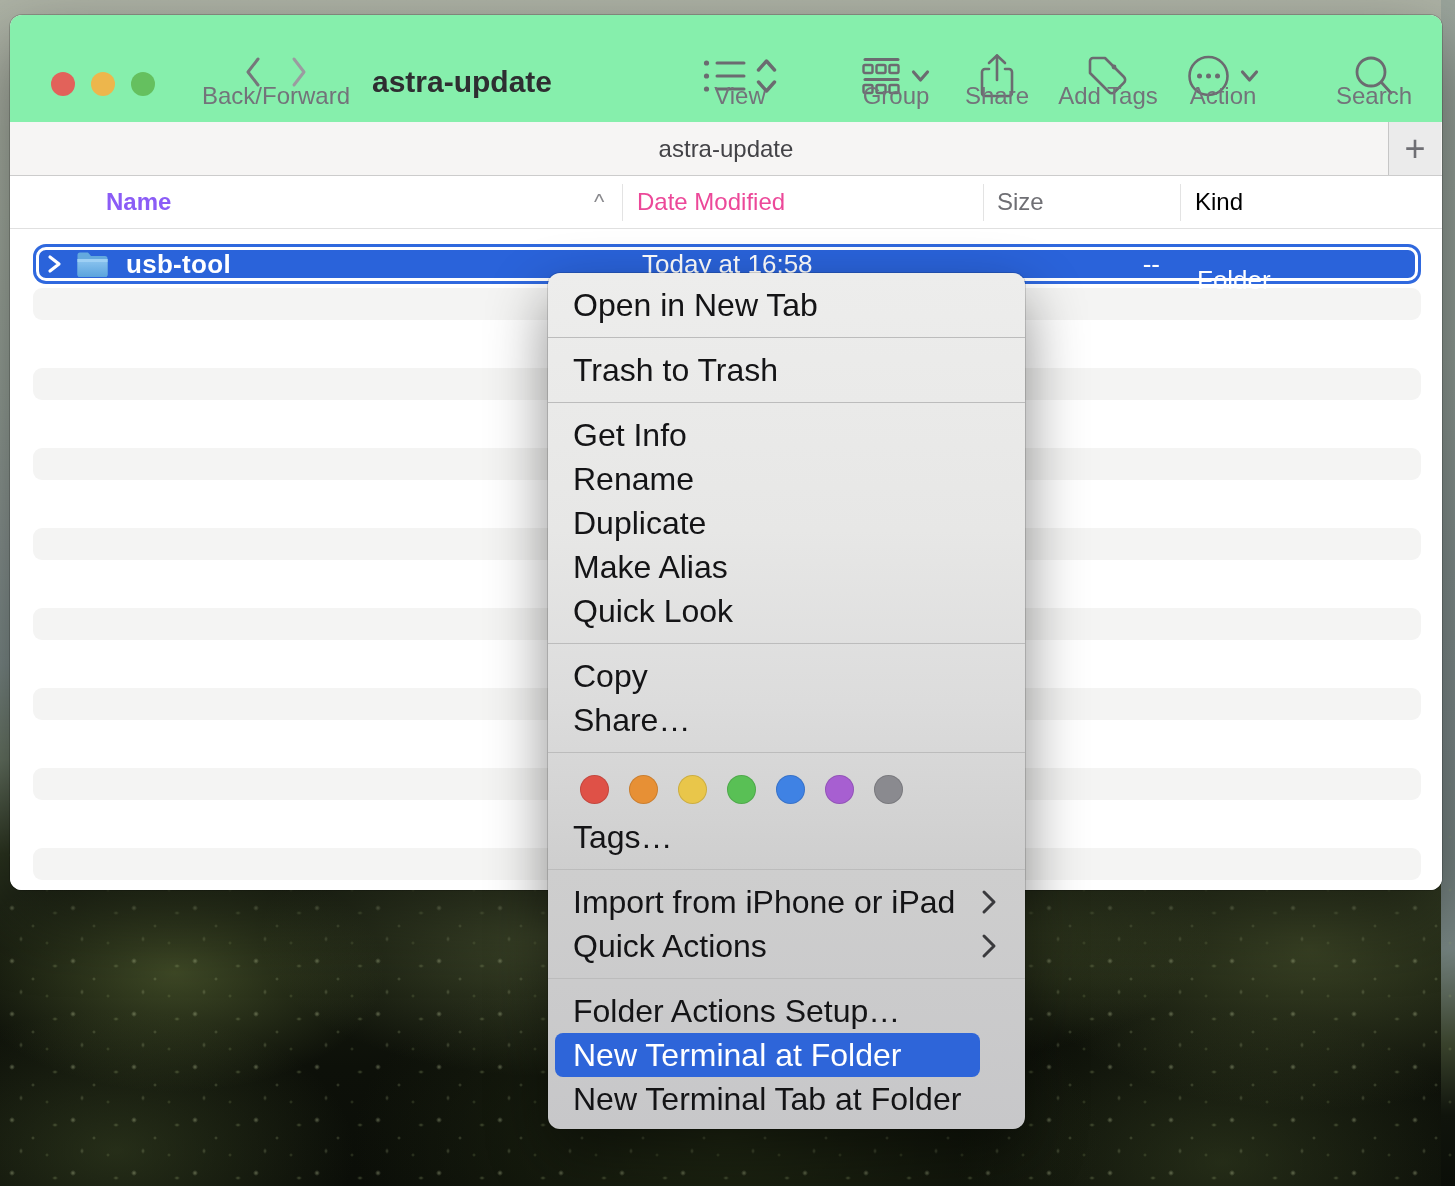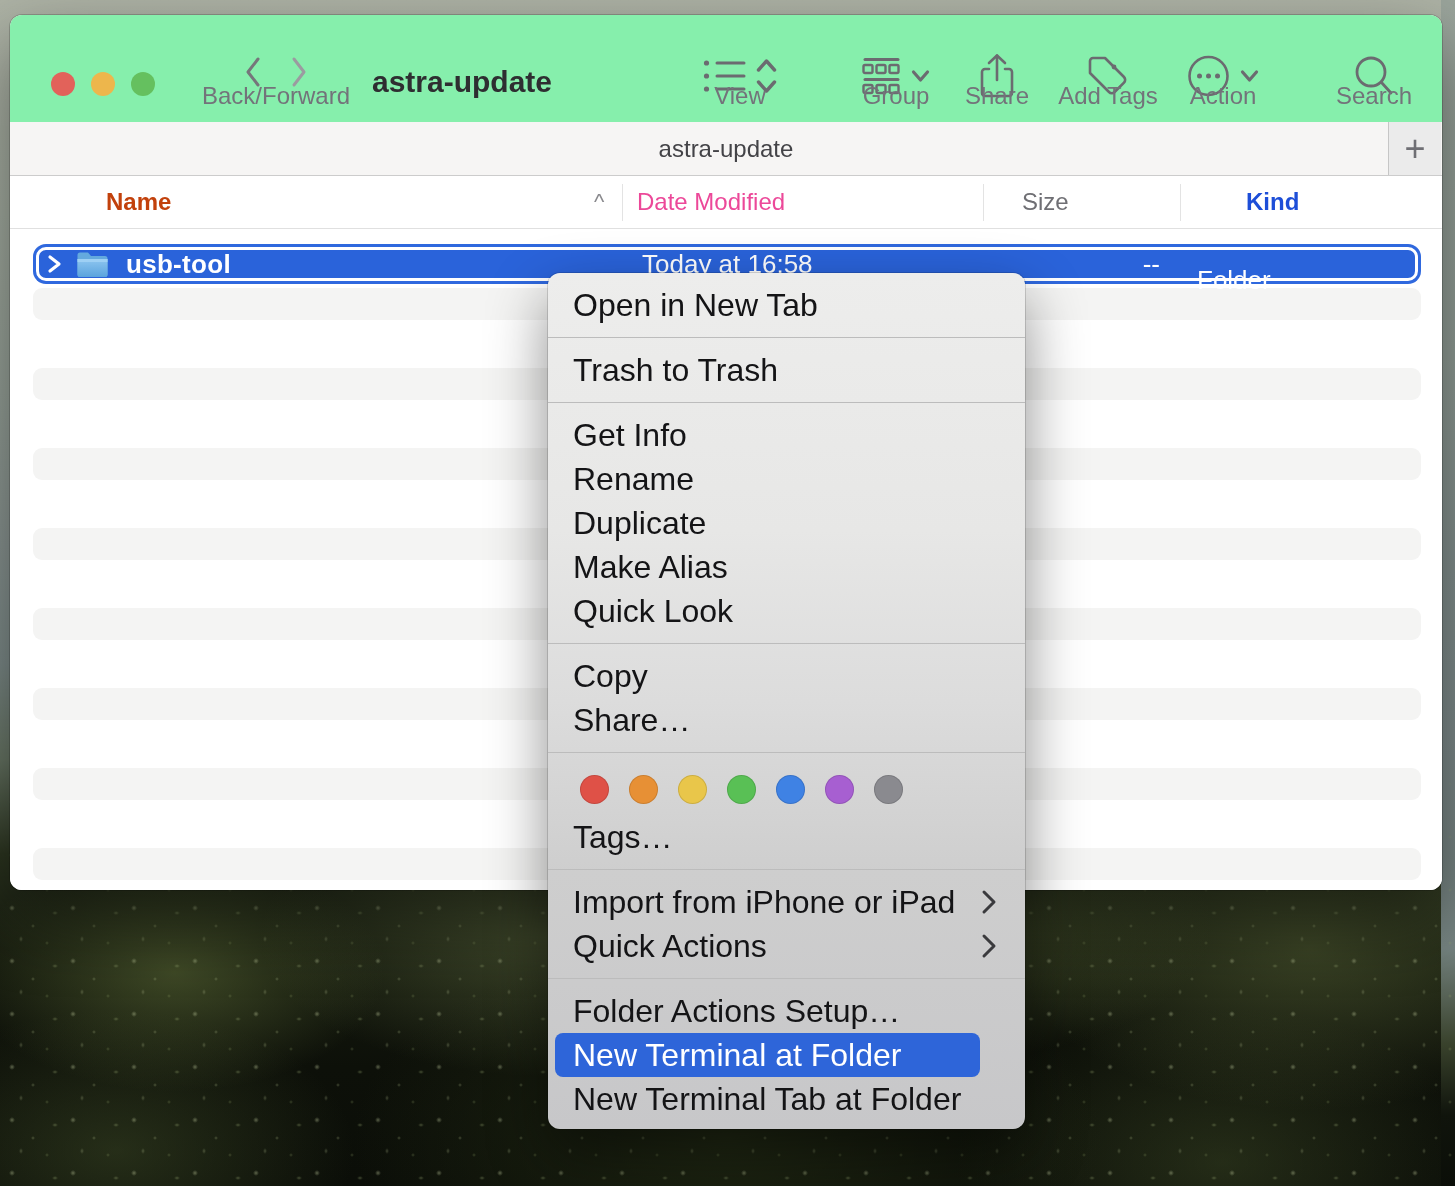--- a/index.html
+++ b/index.html
@@ -90,25 +90,25 @@
     background:#ebebeb; border-left:1px solid #c6c6c6;
     display:flex; align-items:center; justify-content:center;
     font-size:36px; font-weight:300; color:#6f6f74;
   }
 
   .column-header-row {
     position:absolute; left:0; top:161px; width:100%; height:53px;
     background:#ffffff; border-bottom:1px solid #e0e0e0; font-size:24px;
   }
   .col-label { position:absolute; top:50%; transform:translateY(-50%); white-space:nowrap; }
-  .col-name  { left:96px;  color:#c2410c; font-weight:bold; }
+  .col-name  { left:96px;  color:#8b5cf6; font-weight:bold; }
   .col-sort  { left:584px; color:#8a8a8e; font-size:22px; }
   .col-date  { left:627px; color:#ec4899; }
-  .col-size  { left:987px; color:#6f6f74;margin-left:25px; }
-  .col-kind  { left:1236px;color:#1d4ed8;font-weight:bold; }
+  .col-size  { left:987px; color:#6f6f74; }
+  .col-kind  { left:1185px;color:#000000; }
   .col-divider { position:absolute; top:8px; height:37px; width:1px; background:#e3e3e3; }
   .div-1 { left:612px; } .div-2 { left:973px; } .div-3 { left:1170px; }
 
   .list-area { position:absolute; left:0; top:214px; width:100%; height:661px; background:#fff; }
   .row-stripe {
     position:absolute; left:23px; width:1388px; height:32px;
     background:#f4f4f3; border-radius:9px;
   }
   .selected-row {
     position:absolute; left:26px; top:18px; width:1382px; height:34px;

